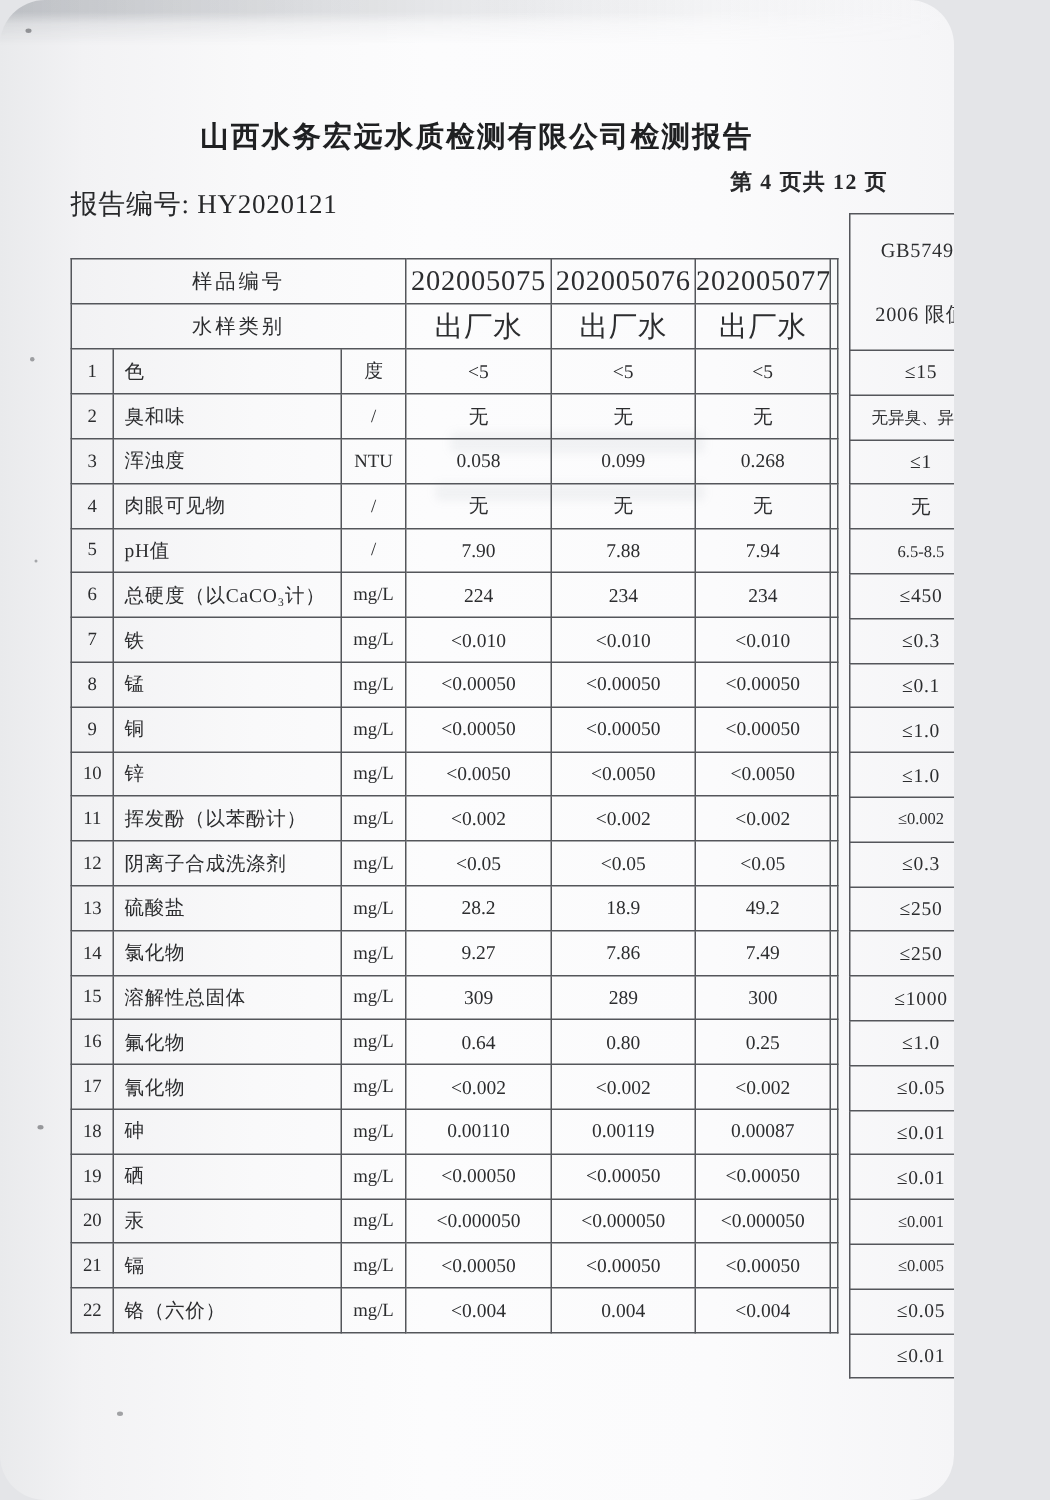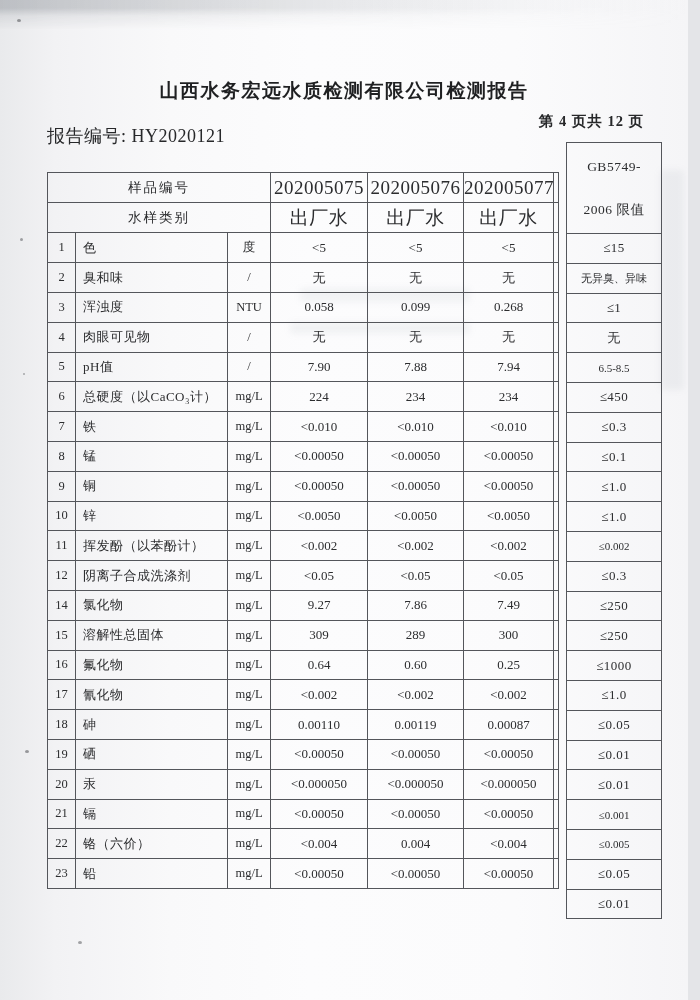--- a/index.html
+++ b/index.html
@@ -2,22 +2,23 @@
 <html><head>
 <meta charset="utf-8">
 <style>
   html,body{margin:0;padding:0;}
   body{
     width:700px;height:1000px;
     background:#e4e5e8;
     font-family:"Liberation Serif","DejaVu Serif",serif;
   }
   .page{
-    position:relative;width:688px;height:1000px;overflow:hidden;
+    position:relative;width:636px;height:1000px;overflow:hidden;
     background:linear-gradient(90deg,#e9eaec 0px,#f2f2f4 55px,#f9f9fa 170px,#fcfcfd 45%,#fbfbfc 75%,#f5f5f7 100%);
+    border-radius:30px;
   }
   
   .scan-band{
     position:absolute;top:0;left:0;width:100%;height:30px;
     background:
       linear-gradient(90deg, rgba(120,126,134,.40) 0%, rgba(150,155,162,.22) 45%, rgba(190,194,200,.08) 80%, rgba(0,0,0,0) 100%);
     -webkit-mask-image:linear-gradient(180deg,#000 0,#000 8px,rgba(0,0,0,.35) 16px,transparent 30px);
             mask-image:linear-gradient(180deg,#000 0,#000 8px,rgba(0,0,0,.35) 16px,transparent 30px);
   }
   .speck{position:absolute;background:#4e5054;border-radius:50%;}
@@ -209,20 +210,29 @@
           <tr class="drow">
             <td class="c-no">12</td>
             <td class="c-name">阴离子合成洗涤剂</td>
             <td class="c-unit">mg/L</td>
             <td class="c-v">&lt;0.05</td>
             <td class="c-v">&lt;0.05</td>
             <td class="c-v">&lt;0.05</td>
             <td class="c-strip"></td>
           </tr>
           <tr class="drow">
+            <td class="c-no">13</td>
+            <td class="c-name">硫酸盐</td>
+            <td class="c-unit">mg/L</td>
+            <td class="c-v">28.2</td>
+            <td class="c-v">18.9</td>
+            <td class="c-v">49.2</td>
+            <td class="c-strip"></td>
+          </tr>
+          <tr class="drow">
             <td class="c-no">14</td>
             <td class="c-name">氯化物</td>
             <td class="c-unit">mg/L</td>
             <td class="c-v">9.27</td>
             <td class="c-v">7.86</td>
             <td class="c-v">7.49</td>
             <td class="c-strip"></td>
           </tr>
           <tr class="drow">
             <td class="c-no">15</td>
@@ -231,21 +241,21 @@
             <td class="c-v">309</td>
             <td class="c-v">289</td>
             <td class="c-v">300</td>
             <td class="c-strip"></td>
           </tr>
           <tr class="drow">
             <td class="c-no">16</td>
             <td class="c-name">氟化物</td>
             <td class="c-unit">mg/L</td>
             <td class="c-v">0.64</td>
-            <td class="c-v">0.60</td>
+            <td class="c-v">0.80</td>
             <td class="c-v">0.25</td>
             <td class="c-strip"></td>
           </tr>
           <tr class="drow">
             <td class="c-no">17</td>
             <td class="c-name">氰化物</td>
             <td class="c-unit">mg/L</td>
             <td class="c-v">&lt;0.002</td>
             <td class="c-v">&lt;0.002</td>
             <td class="c-v">&lt;0.002</td>
@@ -287,29 +297,20 @@
             <td class="c-v">&lt;0.00050</td>
             <td class="c-strip"></td>
           </tr>
           <tr class="drow">
             <td class="c-no">22</td>
             <td class="c-name">铬（六价）</td>
             <td class="c-unit">mg/L</td>
             <td class="c-v">&lt;0.004</td>
             <td class="c-v">0.004</td>
             <td class="c-v">&lt;0.004</td>
-            <td class="c-strip"></td>
-          </tr>
-          <tr class="drow">
-            <td class="c-no">23</td>
-            <td class="c-name">铅</td>
-            <td class="c-unit">mg/L</td>
-            <td class="c-v">&lt;0.00050</td>
-            <td class="c-v">&lt;0.00050</td>
-            <td class="c-v">&lt;0.00050</td>
             <td class="c-strip"></td>
           </tr>
         </tbody>
     </table>
 
     <table class="limit-table">
       <colgroup>
           <col style="width:95px">
         </colgroup>
       <tbody>

